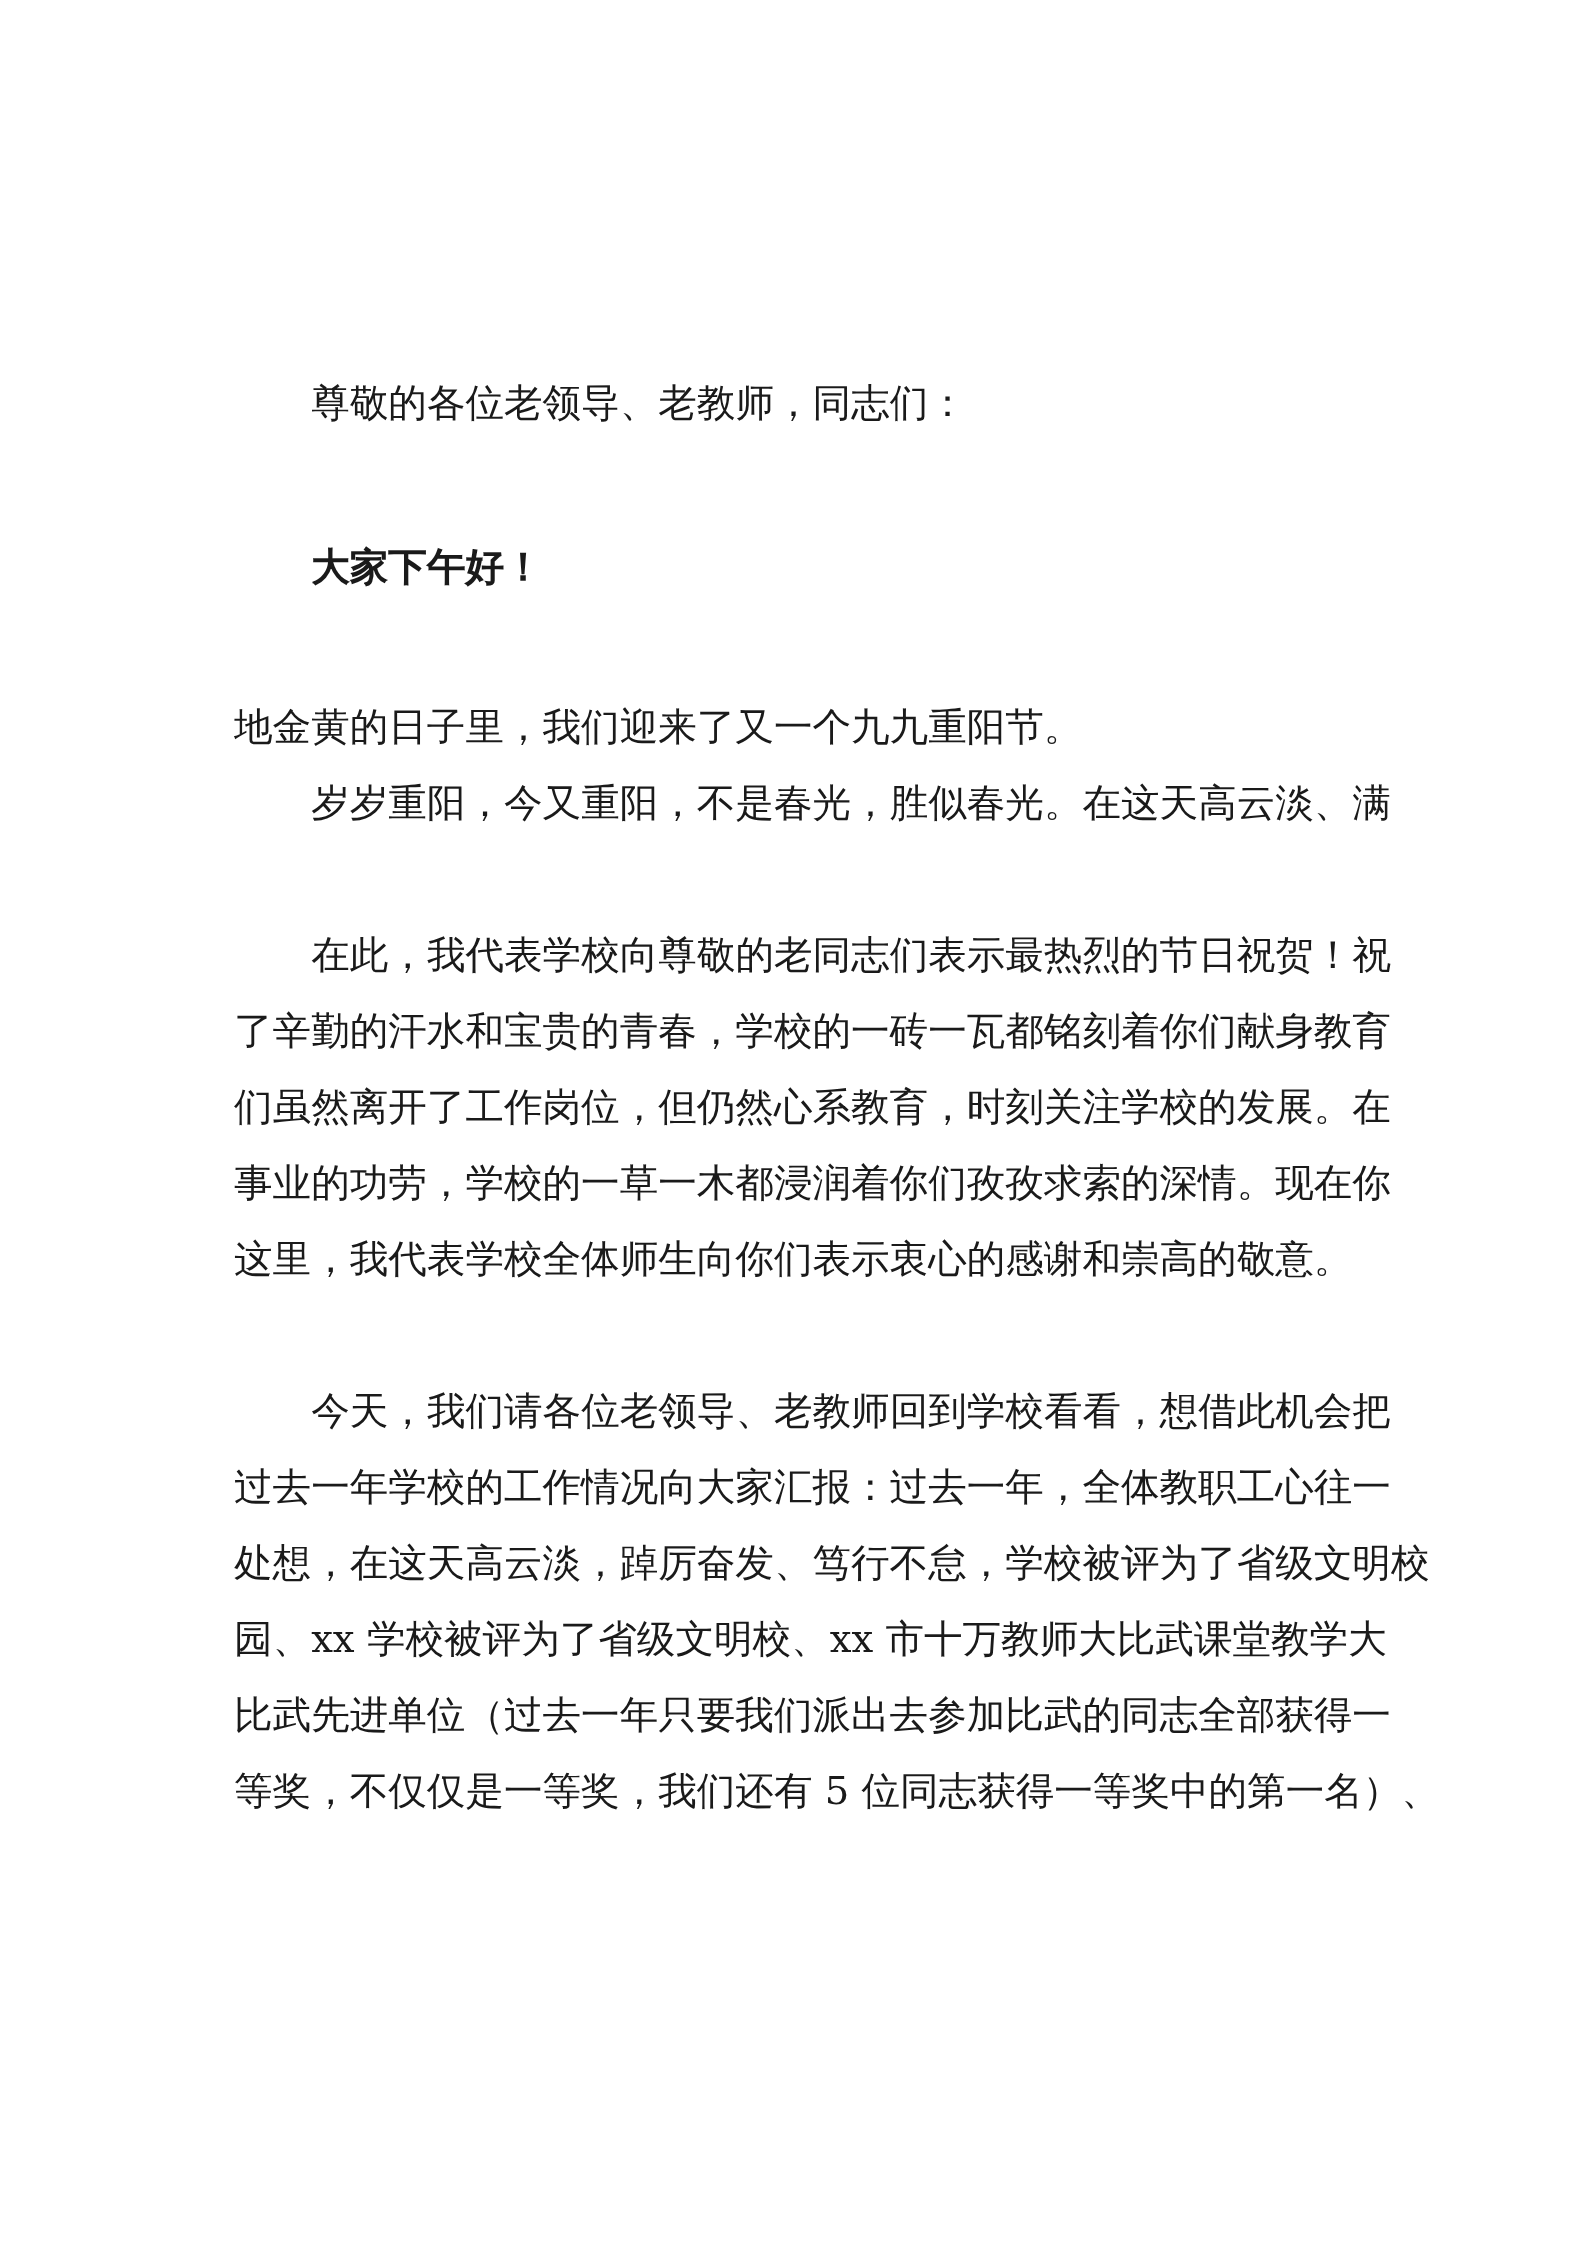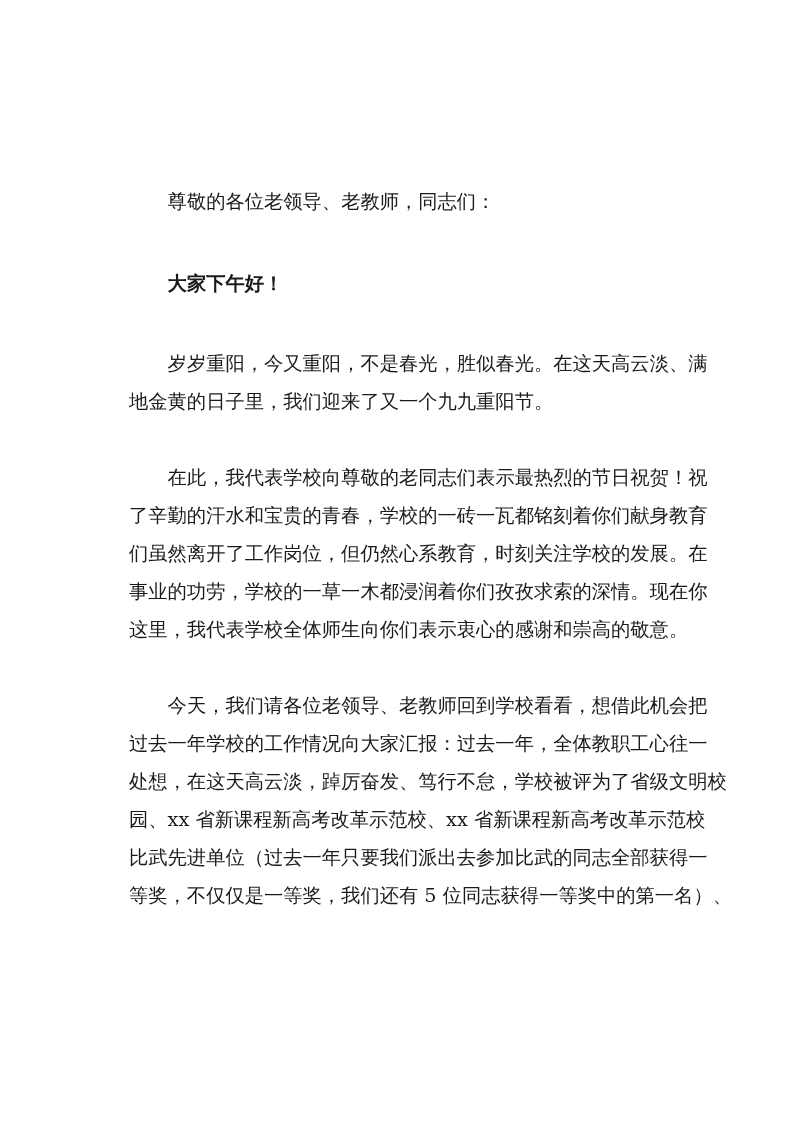--- a/index.html
+++ b/index.html
@@ -8,47 +8,47 @@
     position: absolute;
     left: 117px;
     top: 183px;
     width: 560px;
     font-family: "DejaVu Serif", "Liberation Serif", serif;
     font-size: 19.3px;
     line-height: 38px;
     color: #1a1a1a;
   }
   .para { margin: 0 0 38px 0; text-indent: 38.6px; text-align: justify; word-break: break-all; }
-  .para .line { display: block; white-space: nowrap; margin-left: 12px; }
+  .para .line { display: block; white-space: nowrap; }
   .para .line.first { text-indent: 38.6px; }
   .para .line.cont { text-indent: 0; }
   .para { text-indent: 0; }
 </style>
 </head>
 <body>
 
 <div class="page">
   <p class="para" style="margin-bottom:44px;">
     <span class="line first">尊敬的各位老领导、老教师，同志们：</span>
   </p>
   <p class="para" style="margin-bottom:42px;font-weight:bold;">
     <span class="line first">大家下午好！</span>
   </p>
   <p class="para">
+    <span class="line cont">地金黄的日子里，我们迎来了又一个九九重阳节。</span>
     <span class="line first">岁岁重阳，今又重阳，不是春光，胜似春光。在这天高云淡、满</span>
-    <span class="line cont">地金黄的日子里，我们迎来了又一个九九重阳节。</span>
   </p>
   <p class="para">
     <span class="line first">在此，我代表学校向尊敬的老同志们表示最热烈的节日祝贺！祝</span>
     <span class="line cont">了辛勤的汗水和宝贵的青春，学校的一砖一瓦都铭刻着你们献身教育</span>
     <span class="line cont">们虽然离开了工作岗位，但仍然心系教育，时刻关注学校的发展。在</span>
     <span class="line cont">事业的功劳，学校的一草一木都浸润着你们孜孜求索的深情。现在你</span>
     <span class="line cont">这里，我代表学校全体师生向你们表示衷心的感谢和崇高的敬意。</span>
   </p>
   <p class="para">
     <span class="line first">今天，我们请各位老领导、老教师回到学校看看，想借此机会把</span>
     <span class="line cont">过去一年学校的工作情况向大家汇报：过去一年，全体教职工心往一</span>
     <span class="line cont">处想，在这天高云淡，踔厉奋发、笃行不怠，学校被评为了省级文明校</span>
-    <span class="line cont">园、xx 省新课程新高考改革示范校、xx 省新课程新高考改革示范校</span>
+    <span class="line cont">园、xx 学校被评为了省级文明校、xx 市十万教师大比武课堂教学大</span>
     <span class="line cont">比武先进单位（过去一年只要我们派出去参加比武的同志全部获得一</span>
     <span class="line cont">等奖，不仅仅是一等奖，我们还有 5 位同志获得一等奖中的第一名）、</span>
   </p>
 </div>
 
 </body></html>

